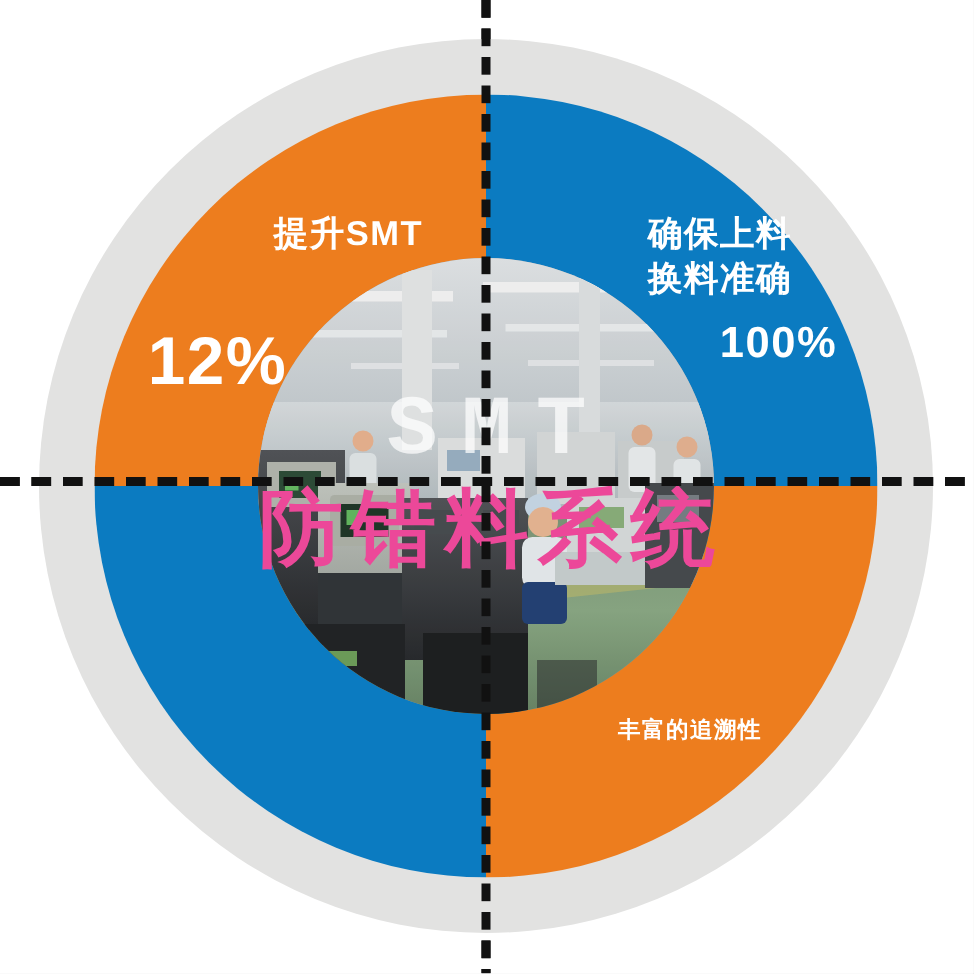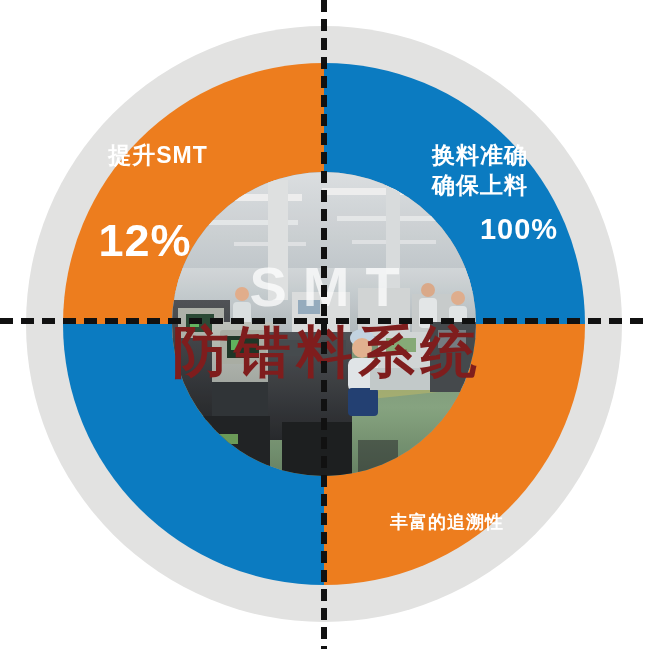--- a/index.html
+++ b/index.html
@@ -93,24 +93,24 @@
     position: absolute;
     z-index: 30;
     color: #ffffff;
     text-align: center;
     font-weight: bold;
     line-height: 1.32;
     letter-spacing: 1px;
     white-space: nowrap;
   }
   .q-label .line { display: block; }
-  .q-tl { left: 48px;  top: 140px; width: 220px; font-size: 23px; }
+  .q-tl { left: 62px;  top: 140px; width: 220px; font-size: 23px; text-align: right; }
   .q-tr { left: 370px; top: 140px; width: 220px; font-size: 23px; }
   .q-bl { left: 48px;  top: 462px; width: 260px; font-size: 22px; }
-  .q-br { left: 322px; top: 477px; width: 250px; font-size: 18px; margin-top: 34px; }
+  .q-br { left: 335px; top: 477px; width: 250px; font-size: 15px; }
 
   .pct {
     position: absolute;
     z-index: 30;
     color: #ffffff;
     font-weight: bold;
     letter-spacing: 1px;
     white-space: nowrap;
     text-align: center;
   }
@@ -128,27 +128,28 @@
     pointer-events: none;
   }
   .center-smt {
     display: block;
     font-size: 56px;
     font-weight: bold;
     color: rgba(255,255,255,0.72);
     letter-spacing: 16px;
     text-indent: 16px;
     line-height: 1.05;
+    font-family: Liberation Mono, monospace;
   }
   .center-cn {
     display: block;
     margin-top: 4px;
     font-size: 56px;
     font-weight: bold;
-    color: #7f1d1d;
+    color: #ec4899;
     letter-spacing: 6px;
     text-indent: 6px;
     line-height: 1.12;
   }
 </style>
 </head>
 <body>
 
 <div id="stage">
 
@@ -262,22 +263,22 @@
       <rect x="0" y="0" width="304" height="304" fill="#000" opacity="0.06"></rect>
     </svg>
   </div>
 
   <div class="q-label q-tl">
     <span class="line">提升SMT</span>
   </div>
   <div class="pct pct-left">12%</div>
 
   <div class="q-label q-tr">
+    <span class="line">确保上料</span>
     <span class="line">换料准确</span>
-    <span class="line">确保上料</span>
   </div>
   <div class="pct pct-right">100%</div>
 
 
   <div class="q-label q-br">
     <span class="line">丰富的追溯性</span>
   </div>
 
   <div class="center-text">
     <span class="center-smt">SMT</span>

